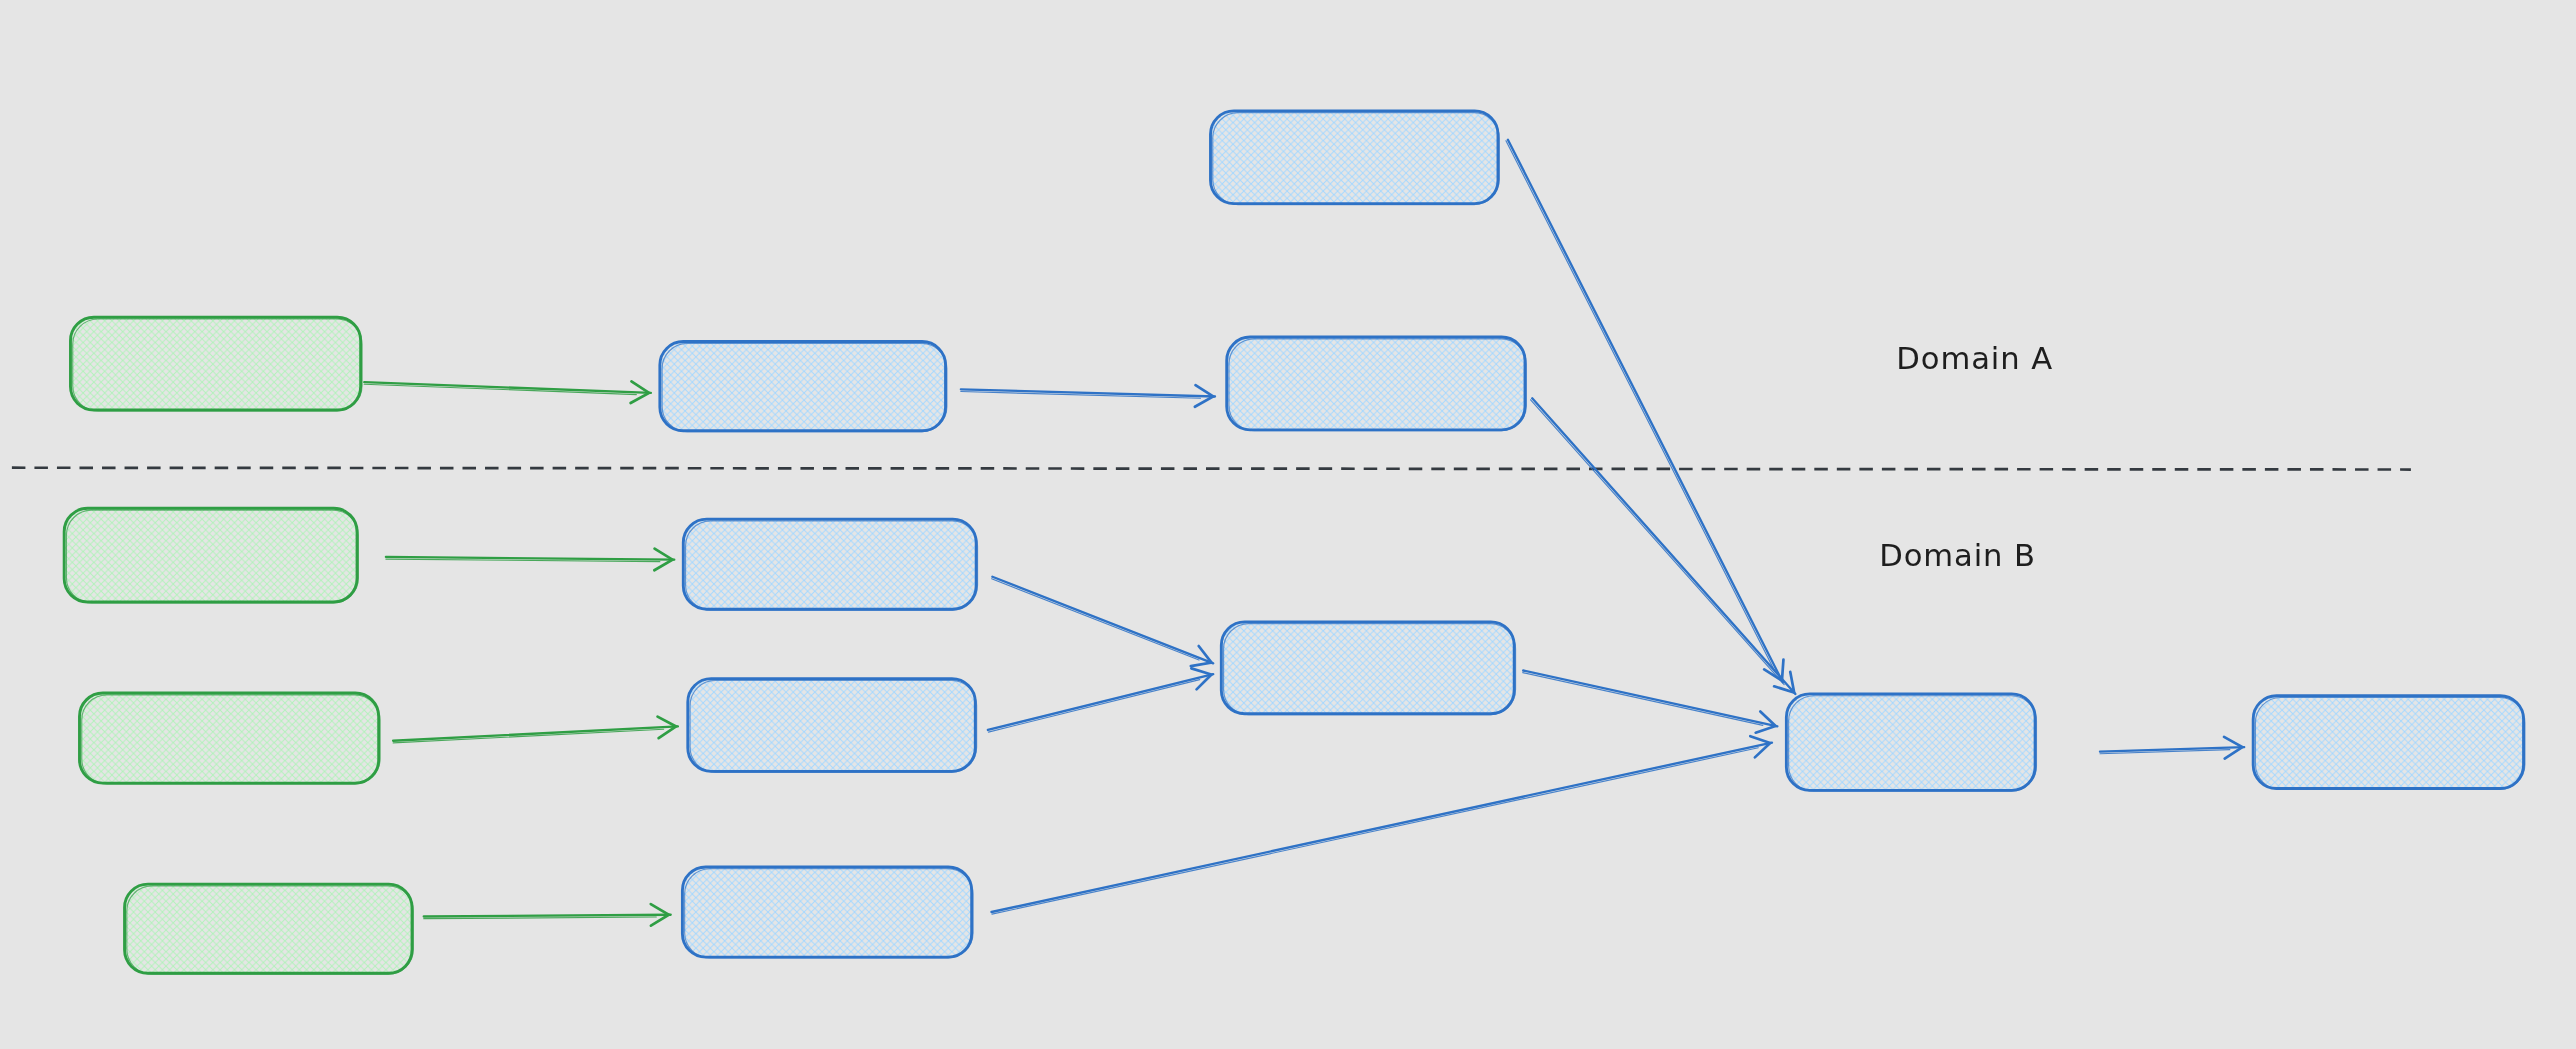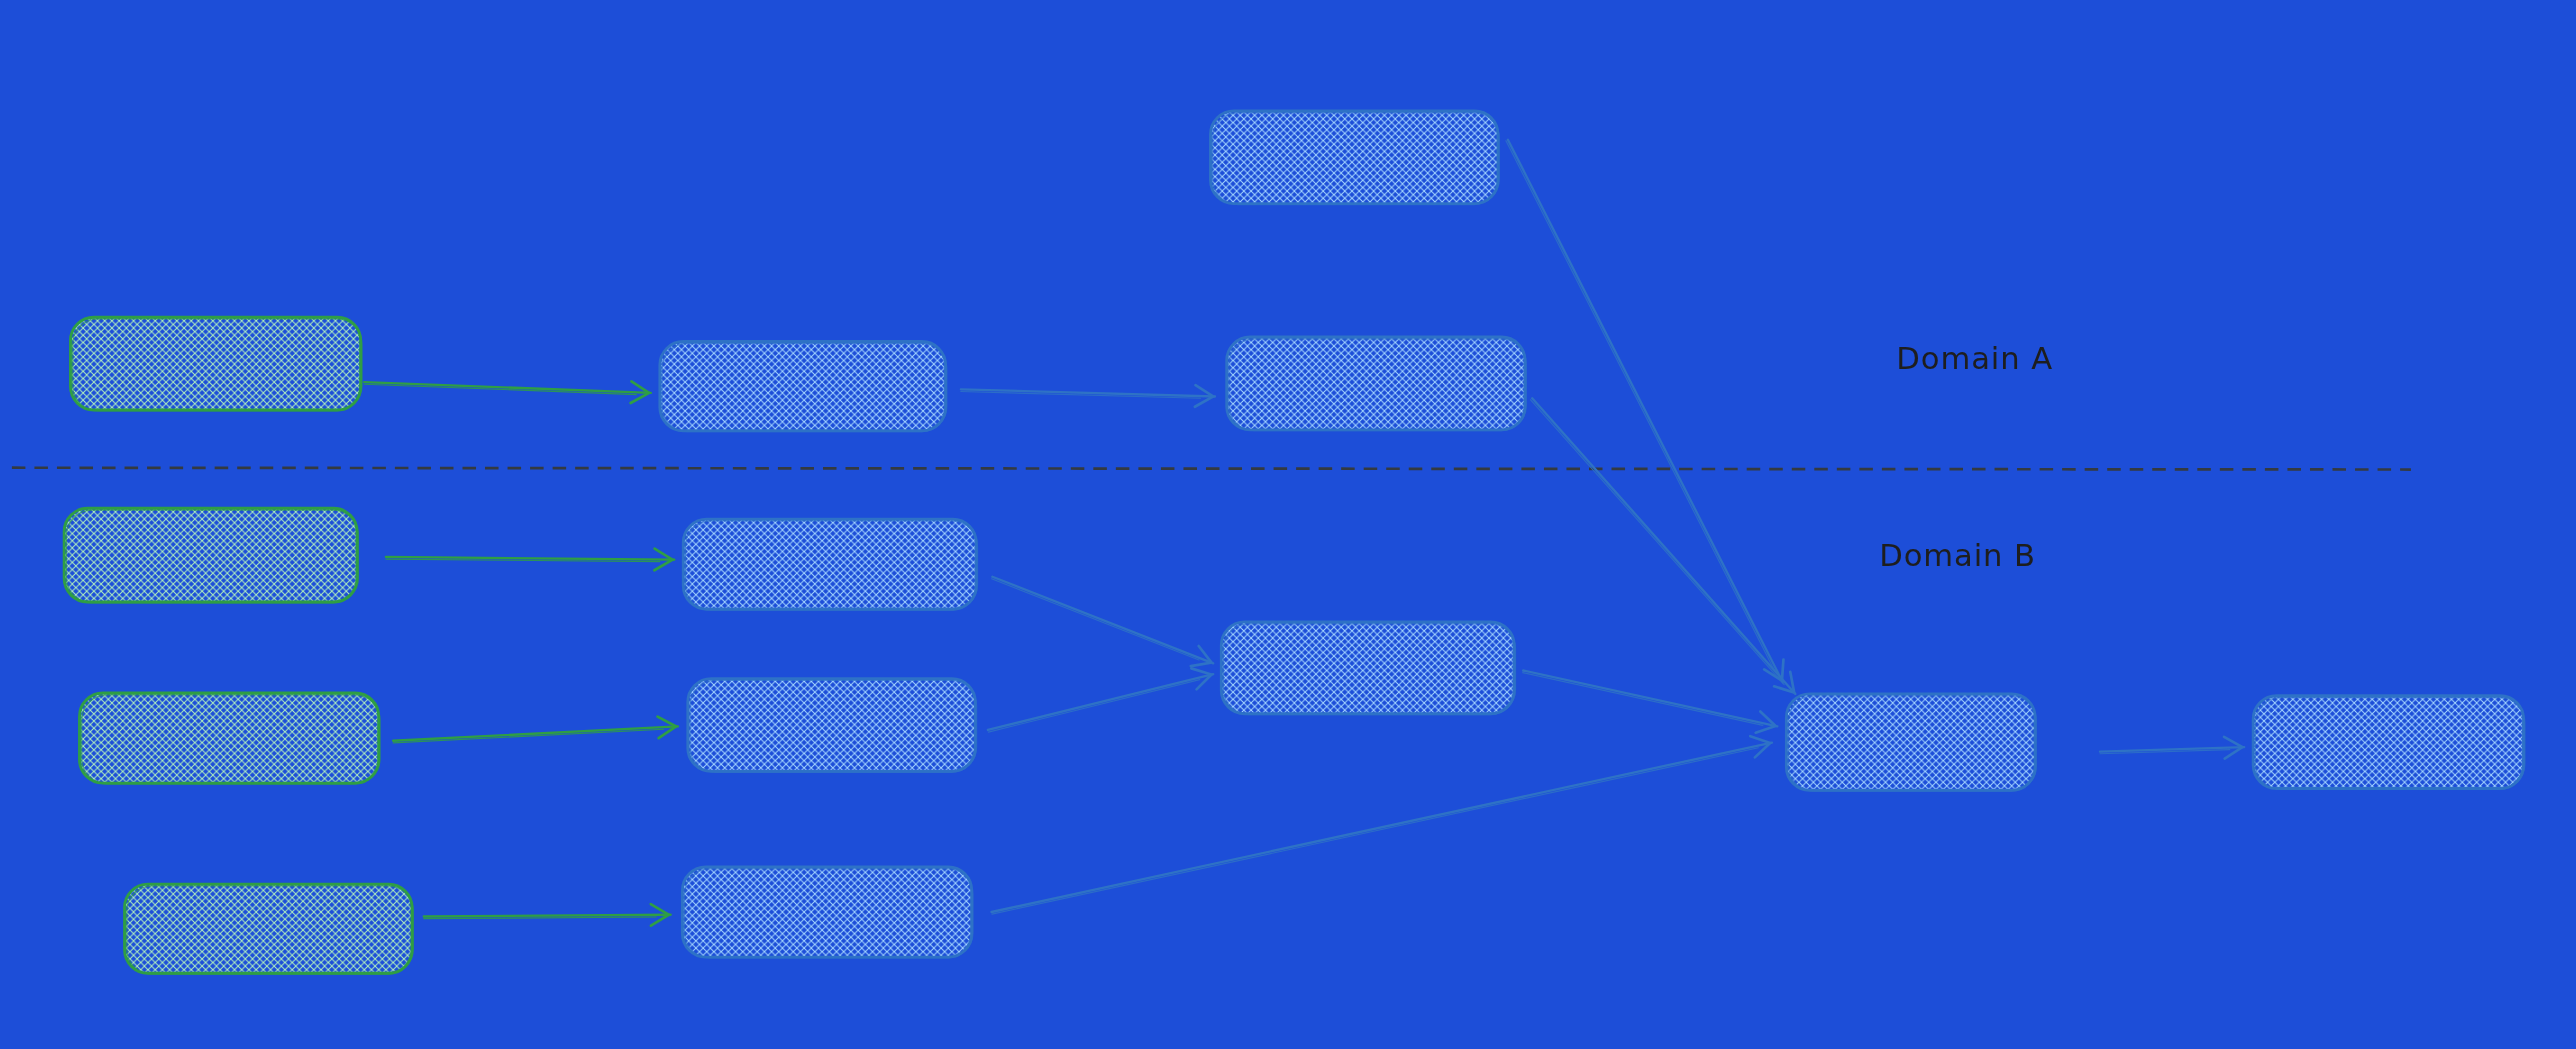--- a/index.html
+++ b/index.html
@@ -16,21 +16,21 @@
     font-family:"DejaVu Sans", sans-serif;
     font-size:34px;
     font-weight:500;
     letter-spacing:1px;
     fill:#1e1e1e;
   }
 </style>
 </head>
 <body>
 
-<div class="stage" style="background: #1d4ed8;">
+<div class="stage" style="background: #e5e5e5;">
   <svg id="diagram-svg" width="2576" height="1049" viewBox="0 0 2858 1164" xmlns="http://www.w3.org/2000/svg">
     <defs>
       <pattern id="hatch-green" width="8" height="8" patternUnits="userSpaceOnUse">
         <path id="hatch-green-path" d="M0 8 L8 0 M0 0 L8 8" stroke="#b2f2bb" stroke-width="1.1" fill="none"></path>
       </pattern>
       <pattern id="hatch-blue" width="8" height="8" patternUnits="userSpaceOnUse">
         <path id="hatch-blue-path" d="M0 8 L8 0 M0 0 L8 8" stroke="#a5d8ff" stroke-width="1.1" fill="none"></path>
       </pattern>
       <marker id="arrow-green" markerUnits="userSpaceOnUse" markerWidth="48" markerHeight="40" refX="2" refY="0" orient="auto" viewBox="-24 -20 48 40">
         <path d="M-20,-12 L0,0 L-20,12" fill="none" stroke="#2f9e44" stroke-width="3" stroke-linecap="round"></path>

